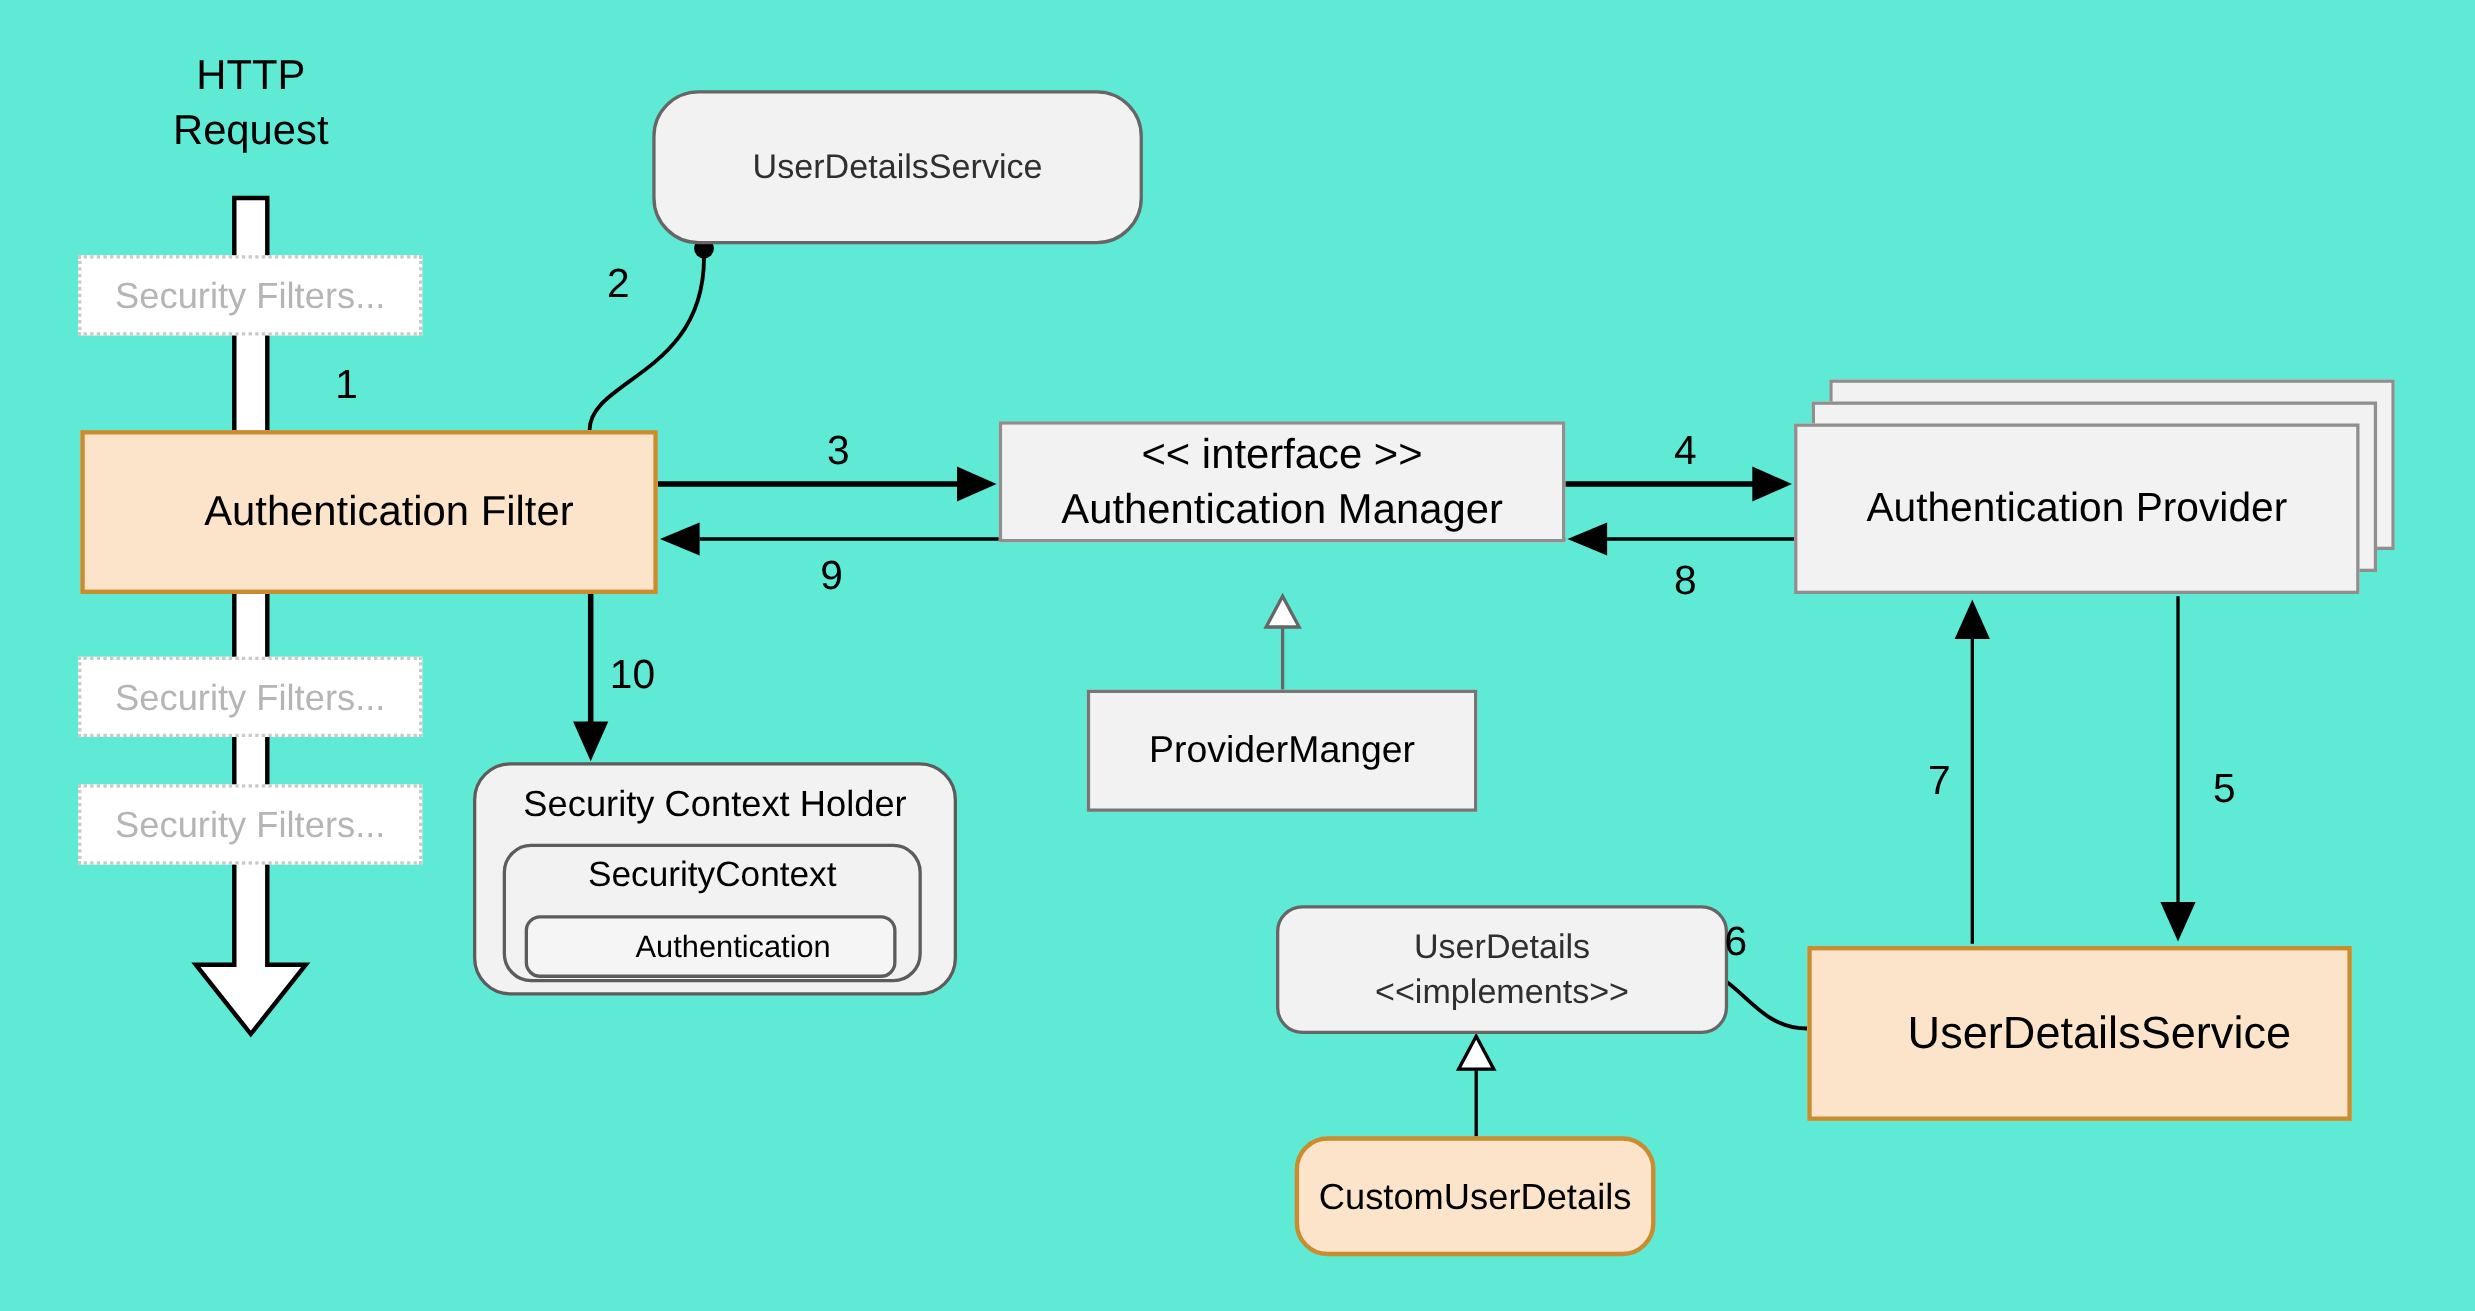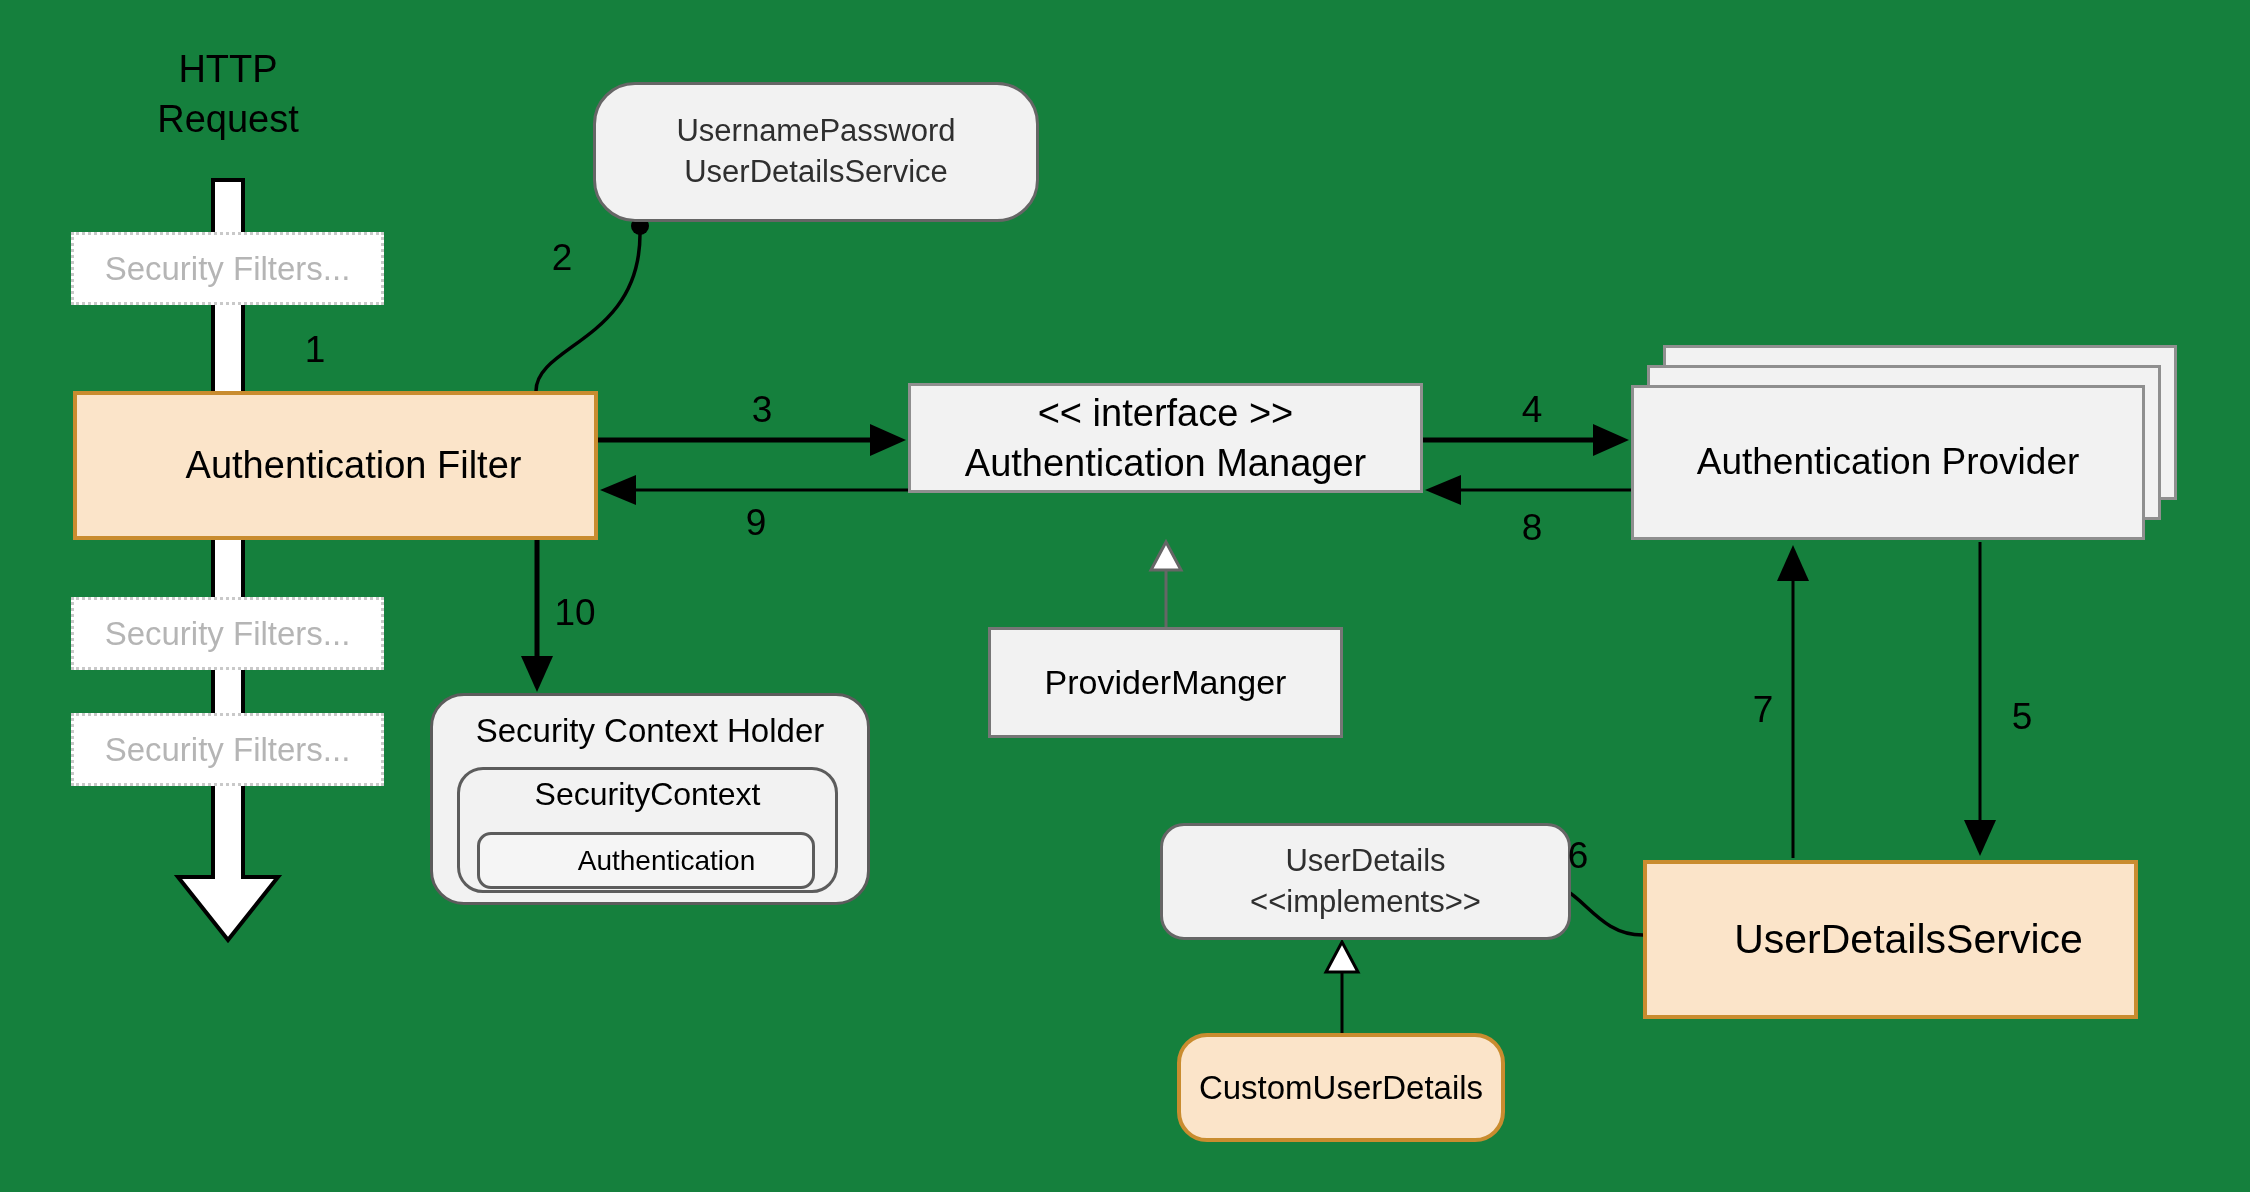--- a/index.html
+++ b/index.html
@@ -1,17 +1,17 @@
 <!DOCTYPE html>
 <html><head>
 <meta charset="utf-8">
 <style>
   html,body{margin:0;padding:0;background:#ffffff;}
   .canvas{
-    position:relative;width:2250px;height:1192px;background:#15803d;
+    position:relative;width:2250px;height:1192px;background:#5eead4;
     font-family:"Liberation Sans",sans-serif;color:#000;overflow:hidden;
   }
   svg.layer{position:absolute;left:0;top:0;z-index:1;}
   .node{
     position:absolute;box-sizing:border-box;z-index:2;
     display:flex;flex-direction:column;align-items:center;justify-content:center;
     text-align:center;line-height:1.32;
   }
   .orange{background:#FBE4C9;border:4px solid #C98C2F;}
   .gray{background:#F2F2F2;border:3px solid #8F8F8F;}
@@ -80,21 +80,20 @@
   </div>
   <div class="node dashed" style="left:71px;top:713px;width:313px;height:73px;font-size:33px;">
     <div>Security Filters...</div>
   </div>
 
   <div class="node orange" style="left:73px;top:391px;width:525px;height:149px;font-size:38px;font-weight:500;padding-left:36px;">
     <div>Authentication Filter</div>
   </div>
 
   <div class="node gray-dark" style="left:593px;top:82px;width:446px;height:140px;border-radius:42px;font-size:31px;">
-    <div>UsernamePassword</div>
     <div>UserDetailsService</div>
   </div>
 
   <div class="node gray" style="left:908px;top:383px;width:515px;height:110px;font-size:38px;">
     <div>&lt;&lt; interface &gt;&gt;</div>
     <div>Authentication Manager</div>
   </div>
 
   <div class="node gray" style="left:988px;top:627px;width:355px;height:111px;font-size:34px;border-color:#767676;">
     <div>ProviderManger</div>

